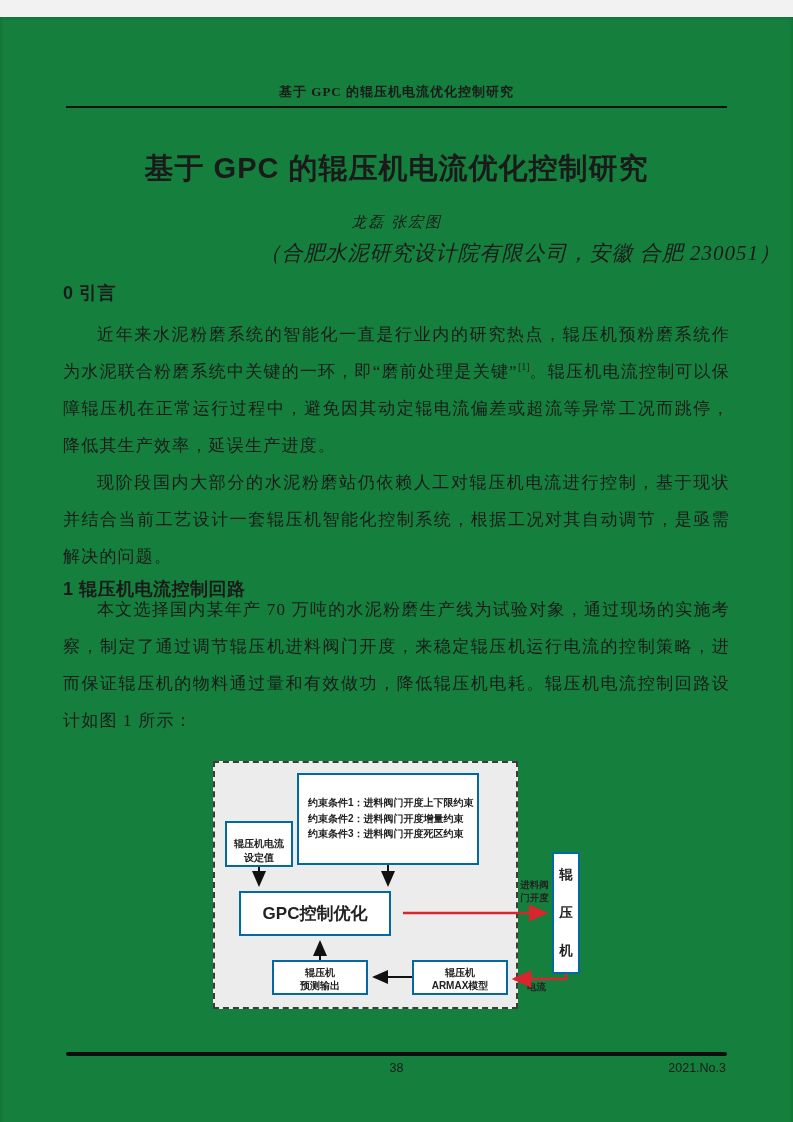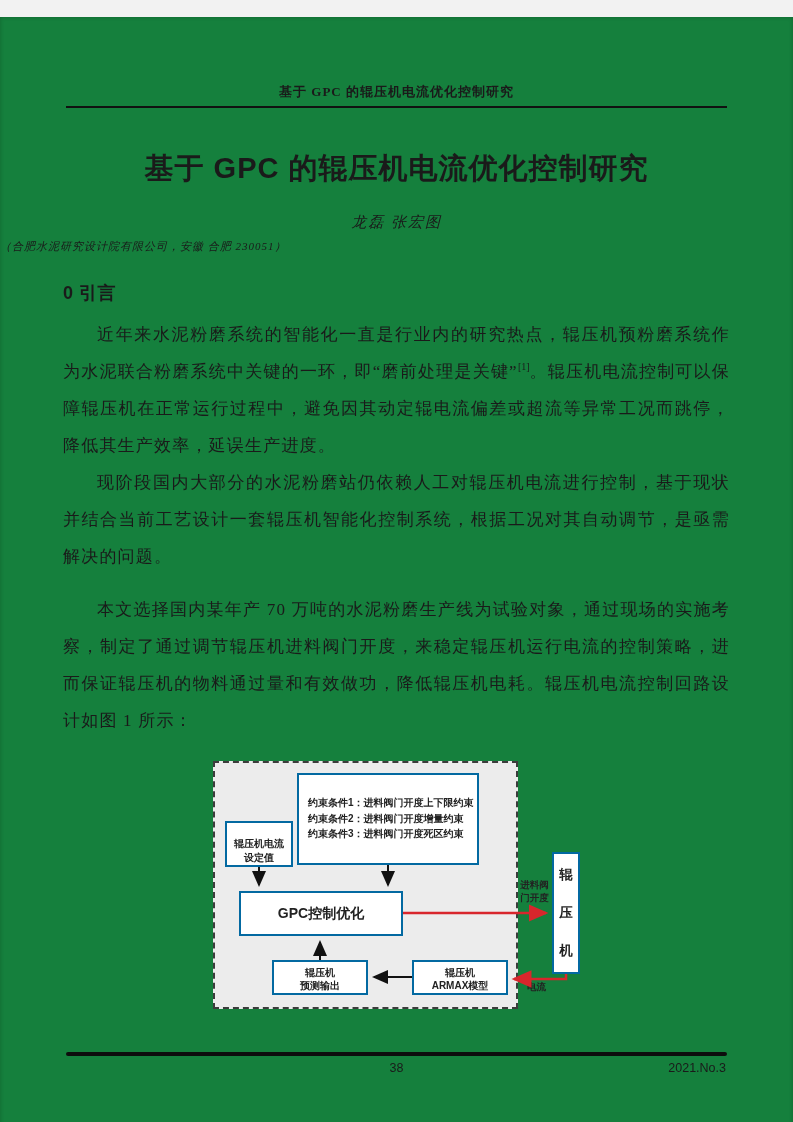--- a/index.html
+++ b/index.html
@@ -32,23 +32,23 @@
     font-size:29px;font-weight:700;letter-spacing:1px;
   }
   .authors{
     position:absolute;top:196px;left:0;right:0;
     text-align:center;
     font-style:italic;
     font-size:15px;letter-spacing:2px;
   }
   .affiliation{
     position:absolute;top:222px;left:0;right:12px;
-    text-align:left;
+    text-align:right;
     font-style:italic;
-    font-size:11px;letter-spacing:1px;
+    font-size:21px;letter-spacing:1px;
   }
   
   .sec-heading{
     position:absolute;left:63px;
     font-family:"Liberation Sans", sans-serif;
     font-size:18px;font-weight:700;letter-spacing:.5px;
   }
   .h-sec0{top:264px;}
   .h-sec1{top:560px;}
   .para{
@@ -74,22 +74,22 @@
   }
   .dbox{
     position:absolute;background:#fff;border:2px solid #0369a1;
     box-sizing:border-box;color:#222;
     font-weight:700;text-align:center;
   }
   .box-setpoint{left:225px;top:60px;width:68px;height:46px;
     font-size:10px;line-height:14px;padding-top:14px;}
   .box-constraints{left:297px;top:12px;width:182px;height:92px;
     font-size:10px;line-height:15.5px;text-align:left;padding:20px 0 0 9px;}
-  .box-gpc{left:239px;top:130px;width:164px;height:45px;
-    font-size:14px;line-height:41px;}
+  .box-gpc{left:239px;top:130px;width:152px;height:45px;
+    font-size:17px;line-height:41px;}
   .box-pred{left:272px;top:199px;width:96px;height:35px;
     font-size:10px;line-height:13px;padding-top:4px;}
   .box-armax{left:412px;top:199px;width:96px;height:35px;
     font-size:10px;line-height:13px;padding-top:4px;}
   .box-roller{left:552px;top:91px;width:28px;height:122px;
     font-size:13.5px;line-height:38px;word-break:break-all;
     padding:2px 0 0 0;}
   .flow-label{
     position:absolute;color:#222;font-weight:700;
   }
@@ -125,20 +125,21 @@
   <div class="title">基于 GPC 的辊压机电流优化控制研究</div>
   <div class="authors">龙磊 张宏图</div>
   <div class="affiliation">（合肥水泥研究设计院有限公司，安徽 合肥 230051）</div>
 
   <div class="sec-heading h-sec0">0 引言</div>
 
   <p class="para p-0-1"><span>近年来水泥粉磨系统的智能化一直是行业内的研究热点，辊压机预粉磨系统作为水泥联合粉磨系统中关键的一环，即“磨前处理是关键”</span><sup>[1]</sup><span>。辊压机电流控制可以保障辊压机在正常运行过程中，避免因其动定辊电流偏差或超流等异常工况而跳停，降低其生产效率，延误生产进度。</span></p>
 
   <p class="para p-0-2">现阶段国内大部分的水泥粉磨站仍依赖人工对辊压机电流进行控制，基于现状并结合当前工艺设计一套辊压机智能化控制系统，根据工况对其自动调节，是亟需解决的问题。</p>
 
+  <div class="sec-heading h-sec1">1 辊压机电流控制回路</div>
 
   <p class="para p-1-1">本文选择国内某年产 70 万吨的水泥粉磨生产线为试验对象，通过现场的实施考察，制定了通过调节辊压机进料阀门开度，来稳定辊压机运行电流的控制策略，进而保证辊压机的物料通过量和有效做功，降低辊压机电耗。辊压机电流控制回路设计如图 1 所示：</p>
 
   <div class="diagram">
     <div class="dashed-frame"></div>
 
     <div class="dbox box-setpoint">
       <div>辊压机电流</div>
       <div>设定值</div>
     </div>

